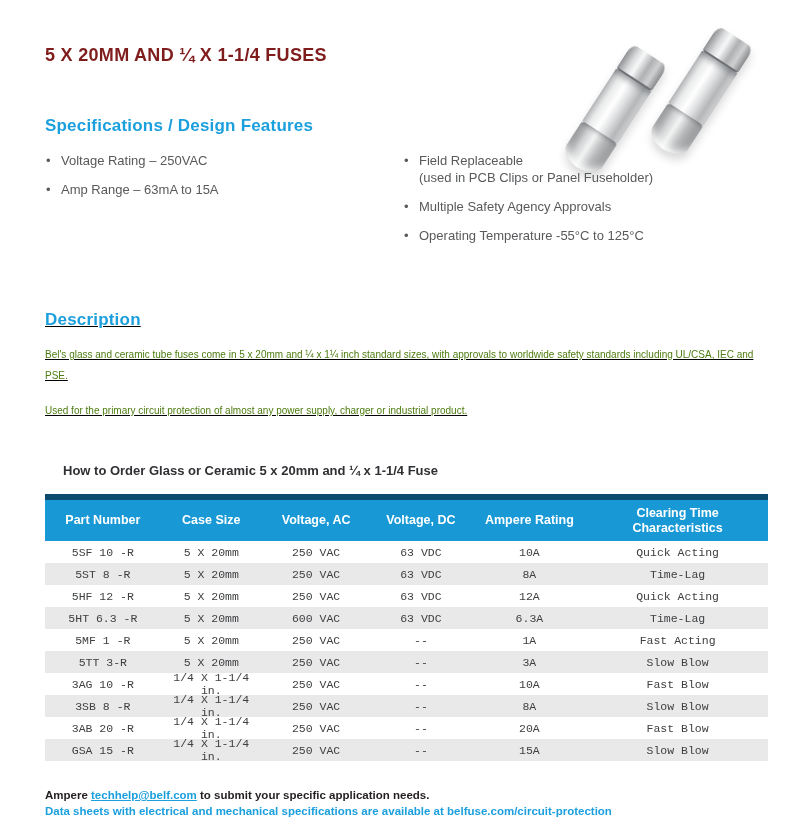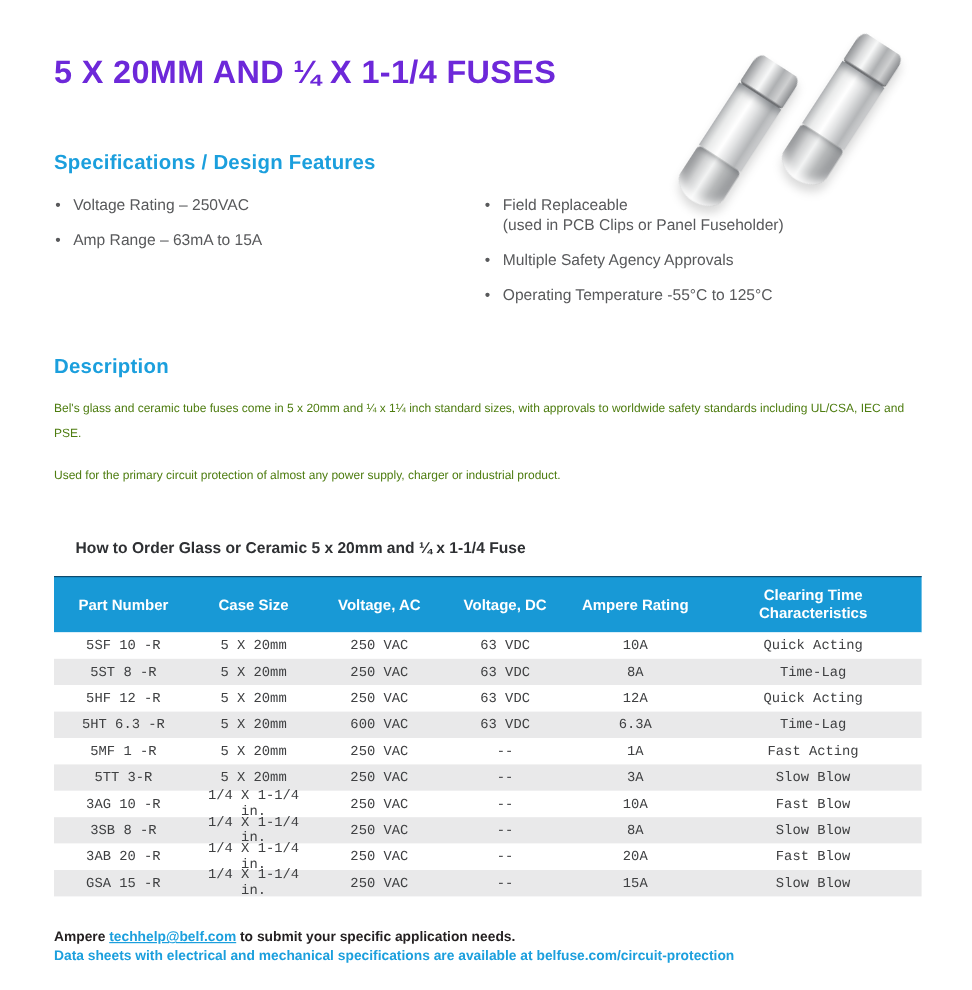--- a/index.html
+++ b/index.html
@@ -2,21 +2,21 @@
 <html><head>
 <meta charset="utf-8">
 <style>
   * { margin:0; padding:0; box-sizing:border-box; }
   html,body { background:#ffffff; }
   body { width:810px; height:825px; font-family:"Liberation Sans", sans-serif; }
   .page { position:relative; width:810px; height:825px; background:#fff; overflow:hidden; }
   .content { padding:0 42px 0 45px; }
 
   
-  .title { padding-top:45px; font-size:27px; font-weight:bold; color:#6d28d9; letter-spacing:.3px; }
+  .title { padding-top:45px; font-size:18px; font-weight:bold; color:#7f1d1d; letter-spacing:.3px; }
 
   
   .fuse-photo { position:absolute; top:14px; right:12px; width:248px; height:182px; }
   .fuse { position:absolute; width:42px; height:136px; filter:drop-shadow(3px 5px 4px rgba(0,0,0,.15)); }
   .fuse-left  { left:42px;  top:30px; transform:rotate(33deg); }
   .fuse-right { left:128px; top:12px; transform:rotate(33deg); }
   .cap-top { height:30px;
     border-radius:6px 6px 3px 3px / 10px 10px 4px 4px;
     background:linear-gradient(90deg,#8f9194,#d9dadb 22%,#f7f8f8 38%,#aeb0b2 62%,#cfd0d1 80%,#898b8e);
     border-bottom:2px solid #6f7174; }
@@ -37,28 +37,28 @@
   .col-left { width:358px; }
   .col-right { flex:1; }
   ul.bullets { list-style:none; }
   ul.bullets li { position:relative; padding-left:16px; margin-bottom:12px;
     font-size:13px; line-height:17px; color:#58595b; }
   ul.bullets li::before { content:"\2022"; position:absolute; left:1px; top:0; color:#58595b; }
   .sub { display:block; }
   .sub:empty { display:none; }
 
   
-  .description { margin-top:30px; }
+  .description { margin-top:54px;text-decoration:underline; }
   .description p { margin-top:14px; font-size:10px; line-height:21px; color:#4d7c0f; max-width:726px; }
 
   
   .order-caption { margin-top:42px; font-size:13px; font-weight:bold; color:#2e3033;padding-left:18px; }
   .order-table { margin-top:16px; width:723px; }
   .thead { display:flex; align-items:center; min-height:47px; background:#1899d6;
-    border-top:1px solid #0c4a6e; color:#fff; }
+    border-top:6px solid #0c4a6e; color:#fff; }
   .th { font-size:12.5px; font-weight:bold; text-align:center; line-height:15px; }
   .c0{width:16%;} .c1{width:14%;} .c2{width:15%;} .c3{width:14%;} .c4{width:16%;} .c5{width:25%;}
   .th .wrap2 { display:inline-block; max-width:112px; }
   .tr { display:flex; align-items:center; height:22px; background:#ffffff; }
   .tr:nth-child(even) { background:#e9e9ea; }
   .td { font-size:11.5px; text-align:center; color:#3f4042;font-family:Liberation Mono, monospace; }
 
   
   .footer { margin-top:27px; font-size:11.5px; font-weight:bold; line-height:15.5px; }
   .footer .line1 { color:#231f20; }

